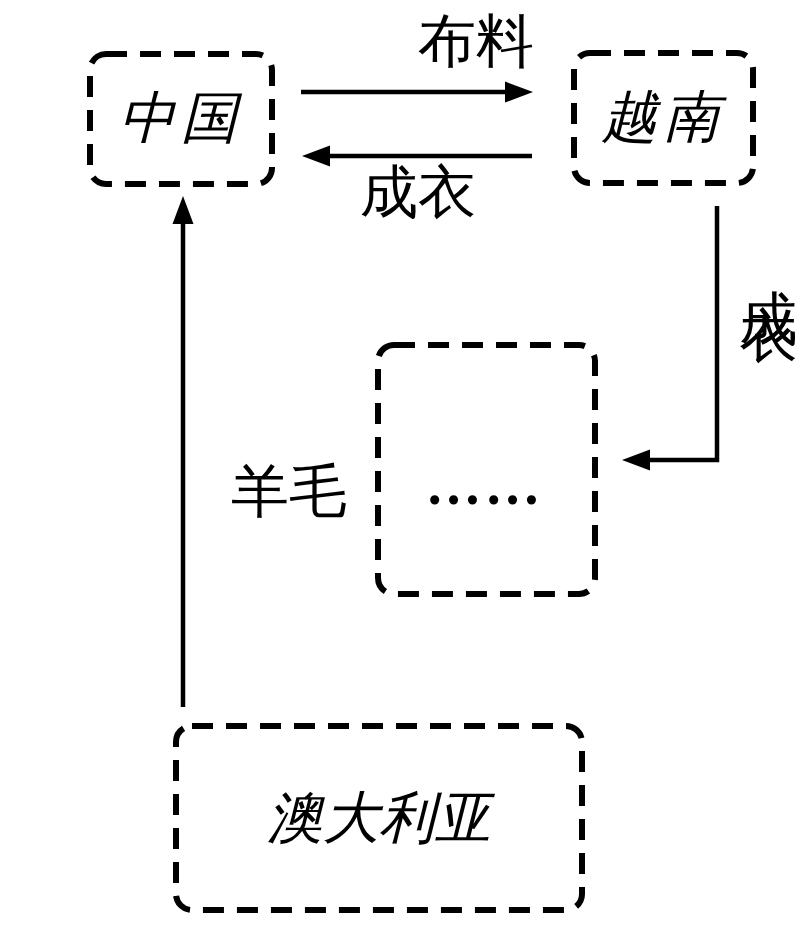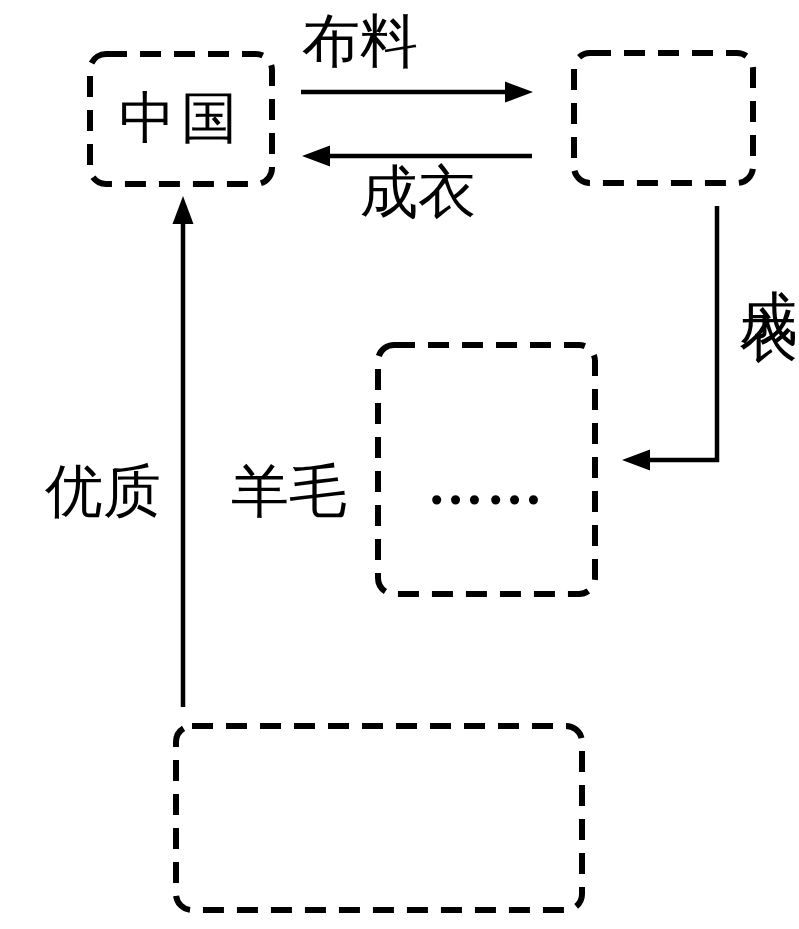--- a/index.html
+++ b/index.html
@@ -36,35 +36,36 @@
   .node {
     position: absolute;
     display: flex;
     flex-direction: column;
     align-items: center;
     justify-content: center;
     text-align: center;
     font-size: 56px;
     line-height: 1.1;
     white-space: nowrap;
+    font-style: italic;
   }
   .node-china   { left: 87px;  top: 51px;  width: 188px; height: 136px; letter-spacing: 6px; }
   .node-vietnam { left: 571px; top: 50px;  width: 185px; height: 136px; letter-spacing: 6px; }
   .node-middle  { left: 375px; top: 342px; width: 223px; height: 255px; padding-top: 30px; }
   .node-middle .node-line { line-height: 72px; }
   .node-bottom  { left: 172px; top: 723px; width: 414px; height: 190px; }
   .node-bottom .node-line { line-height: 75px; }
   .dots { letter-spacing: 3px; font-weight: bold; }
   .flow-label {
     position: absolute;
     font-size: 58px;
     line-height: 1.12;
     white-space: nowrap;
   }
-  .label-fabric        { left: 302px; top: 10px;  width: 232px; text-align: left; }
+  .label-fabric        { left: 302px; top: 10px;  width: 232px; text-align: right; }
   .label-garment-top   { left: 302px; top: 161px; width: 232px; text-align: center; }
   .label-garment-vert  {
     left: 738px; top: 243px;
     writing-mode: vertical-rl;
     text-orientation: upright;
     letter-spacing: 14px;
     line-height: 60px;
   }
   .label-wool-left  { left: 45px;  top: 460px; }
   .label-wool-right { left: 197px; top: 460px; margin-left: 34px; }
@@ -99,31 +100,34 @@
     <g>
       <line x1="183" y1="707" x2="183" y2="220"></line>
       <polygon points="183,196 172.5,224 193.5,224"></polygon>
     </g>
   </svg>
 
   <div class="node node-china">
     <span class="node-line">中国</span>
   </div>
 
+  <div class="node node-vietnam">
+    <span class="node-line">越南</span>
+  </div>
 
   <div class="node node-middle">
     <span class="node-line dots">……</span>
   </div>
 
   <div class="node node-bottom">
+    <span class="node-line">澳大利亚</span>
   </div>
 
   <div class="flow-label label-fabric">布料</div>
 
   <div class="flow-label label-garment-top">成衣</div>
 
   <div class="flow-label label-garment-vert">成衣</div>
 
-  <div class="flow-label label-wool-left">优质</div>
 
   <div class="flow-label label-wool-right">羊毛</div>
 
 </div>
 
 </body></html>

